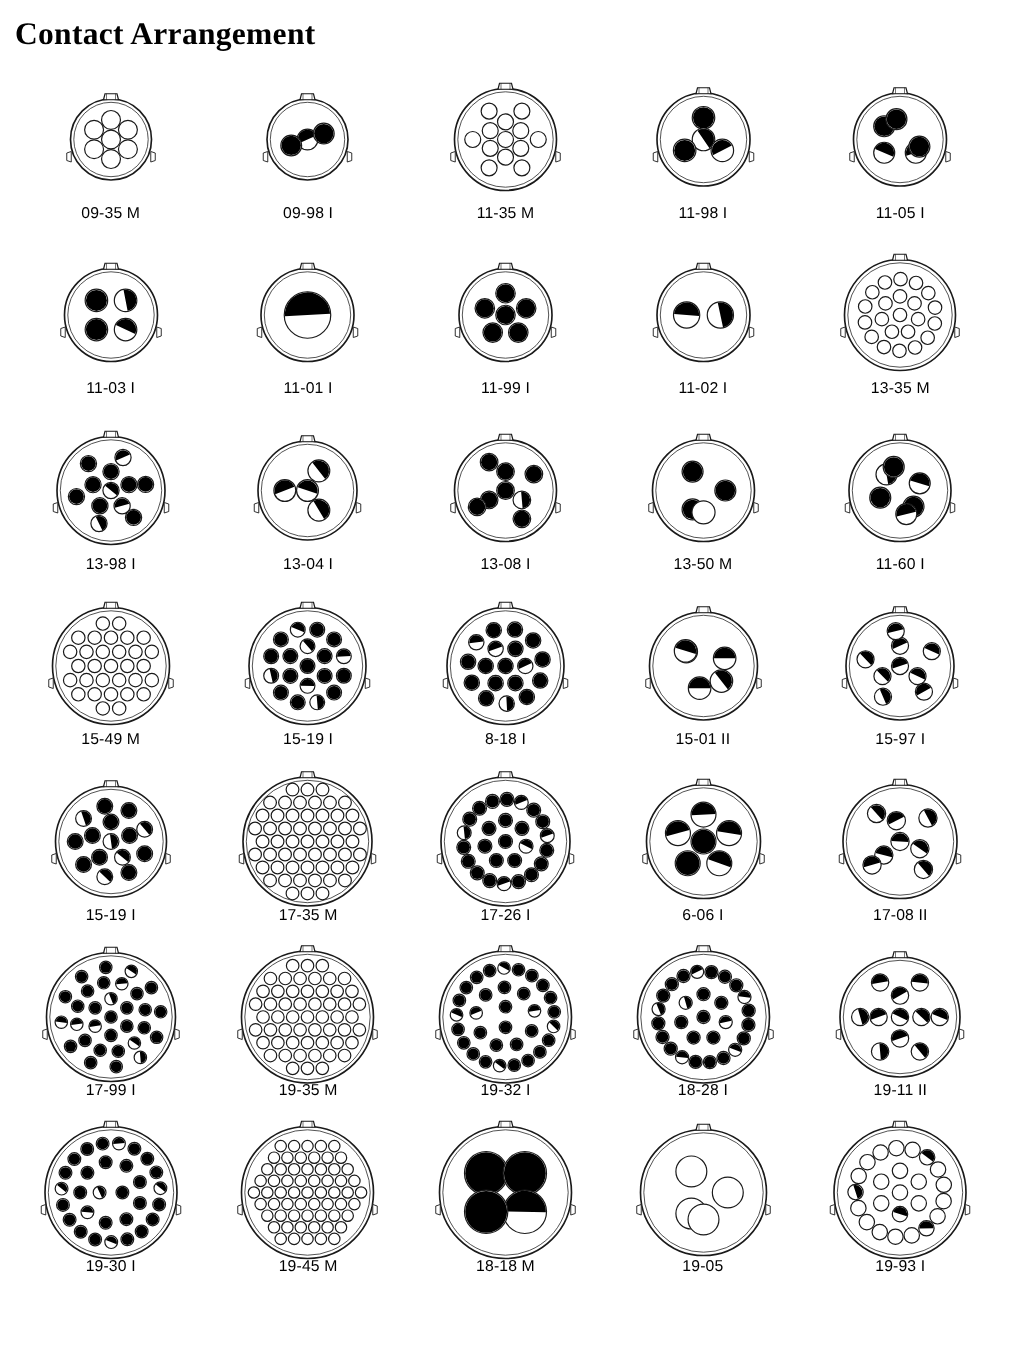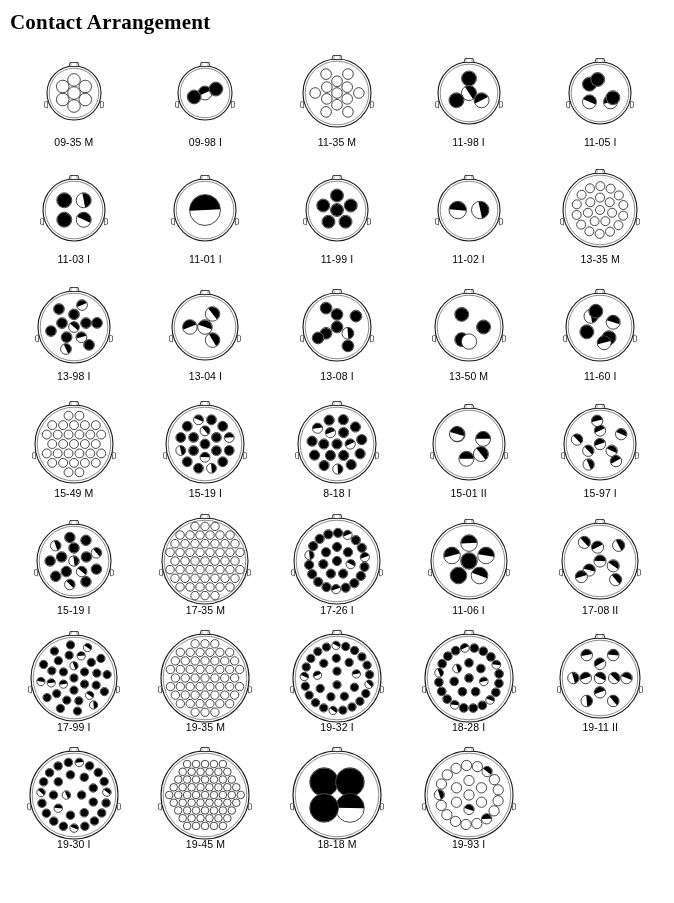--- a/index.html
+++ b/index.html
@@ -827,21 +827,21 @@
           <circle cx="62.04" cy="40.46" r="8.32" fill="#fff" stroke="#1a1a1a" stroke-width="0.8"></circle>
           <path d="M 54.22 39.22 A 7.92 7.92 0 0 1 69.87 41.70 Z" fill="#000"></path>
           <circle cx="55.53" cy="60.50" r="8.32" fill="#fff" stroke="#1a1a1a" stroke-width="0.8"></circle>
           <path d="M 48.09 57.79 A 7.92 7.92 0 0 1 62.98 63.21 Z" fill="#000"></path>
           <circle cx="34.47" cy="60.50" r="8.32" fill="#fff" stroke="#1a1a1a" stroke-width="0.8"></circle>
           <circle cx="34.47" cy="60.50" r="7.82" fill="#000"></circle>
           <circle cx="27.96" cy="40.46" r="8.32" fill="#fff" stroke="#1a1a1a" stroke-width="0.8"></circle>
           <path d="M 20.31 42.51 A 7.92 7.92 0 0 1 35.61 38.41 Z" fill="#000"></path>
         </svg>
       </div>
-      <div class="caption">11-06 I</div>
+      <div class="caption">6-06 I</div>
     </div>
     <div class="cell">
       <div class="conn-wrap">
         <svg width="90" height="90" viewBox="0 0 90 90" aria-hidden="true">
           <circle cx="45" cy="46" r="38" fill="#fff" stroke="#1a1a1a" stroke-width="1.1"></circle>
           <circle cx="45" cy="46" r="35.8" fill="none" stroke="#1a1a1a" stroke-width="0.5"></circle>
           <path d="M 40 8.5 L 41 4.5 L 49 4.5 L 50 8.5 Z" fill="#fff" stroke="#1a1a1a" stroke-width="0.8"></path>
           <line x1="42" y1="4.5" x2="42" y2="8.5" stroke="#1a1a1a" stroke-width="0.4"></line>
           <line x1="48" y1="4.5" x2="48" y2="8.5" stroke="#1a1a1a" stroke-width="0.4"></line>
           <path d="M 7.5 54 l -3 1 l 0 5 l 3 1 Z" fill="#fff" stroke="#1a1a1a" stroke-width="0.6"></path>
@@ -1361,20 +1361,38 @@
           <circle cx="63.90" cy="64.90" r="14.44" fill="#fff" stroke="#1a1a1a" stroke-width="0.8"></circle>
           <path d="M 49.86 64.65 A 14.04 14.04 0 0 1 77.94 65.14 Z" fill="#000"></path>
           <circle cx="38.10" cy="64.90" r="14.44" fill="#fff" stroke="#1a1a1a" stroke-width="0.8"></circle>
           <circle cx="38.10" cy="64.90" r="13.94" fill="#000"></circle>
         </svg>
       </div>
       <div class="caption">18-18 M</div>
     </div>
     <div class="cell">
       <div class="conn-wrap">
+        <svg width="98" height="98" viewBox="0 0 98 98" aria-hidden="true">
+          <circle cx="49" cy="50" r="42" fill="#fff" stroke="#1a1a1a" stroke-width="1.1"></circle>
+          <circle cx="49" cy="50" r="39.8" fill="none" stroke="#1a1a1a" stroke-width="0.5"></circle>
+          <path d="M 44 8.5 L 45 4.5 L 53 4.5 L 54 8.5 Z" fill="#fff" stroke="#1a1a1a" stroke-width="0.8"></path>
+          <line x1="46" y1="4.5" x2="46" y2="8.5" stroke="#1a1a1a" stroke-width="0.4"></line>
+          <line x1="52" y1="4.5" x2="52" y2="8.5" stroke="#1a1a1a" stroke-width="0.4"></line>
+          <path d="M 7.5 58 l -3 1 l 0 5 l 3 1 Z" fill="#fff" stroke="#1a1a1a" stroke-width="0.6"></path>
+          <path d="M 90.5 58 l 3 1 l 0 5 l -3 1 Z" fill="#fff" stroke="#1a1a1a" stroke-width="0.6"></path>
+          <circle cx="40.90" cy="35.97" r="10.30" fill="#fff" stroke="#1a1a1a" stroke-width="0.8"></circle>
+          <circle cx="65.20" cy="50.00" r="10.30" fill="#fff" stroke="#1a1a1a" stroke-width="0.8"></circle>
+          <circle cx="40.90" cy="64.03" r="10.30" fill="#fff" stroke="#1a1a1a" stroke-width="0.8"></circle>
+          <circle cx="49.00" cy="68.00" r="10.30" fill="#fff" stroke="#1a1a1a" stroke-width="0.8"></circle>
+        </svg>
+      </div>
+      <div class="caption">19-05</div>
+    </div>
+    <div class="cell">
+      <div class="conn-wrap">
         <svg width="102" height="102" viewBox="0 0 102 102" aria-hidden="true">
           <circle cx="51" cy="52" r="44" fill="#fff" stroke="#1a1a1a" stroke-width="1.1"></circle>
           <circle cx="51" cy="52" r="41.8" fill="none" stroke="#1a1a1a" stroke-width="0.5"></circle>
           <path d="M 46 8.5 L 47 4.5 L 55 4.5 L 56 8.5 Z" fill="#fff" stroke="#1a1a1a" stroke-width="0.8"></path>
           <line x1="48" y1="4.5" x2="48" y2="8.5" stroke="#1a1a1a" stroke-width="0.4"></line>
           <line x1="54" y1="4.5" x2="54" y2="8.5" stroke="#1a1a1a" stroke-width="0.4"></line>
           <path d="M 7.5 60 l -3 1 l 0 5 l 3 1 Z" fill="#fff" stroke="#1a1a1a" stroke-width="0.6"></path>
           <path d="M 94.5 60 l 3 1 l 0 5 l -3 1 Z" fill="#fff" stroke="#1a1a1a" stroke-width="0.6"></path>
           <circle cx="51.00" cy="52.00" r="5.13" fill="#fff" stroke="#1a1a1a" stroke-width="0.8"></circle>
           <circle cx="51.00" cy="37.56" r="5.13" fill="#fff" stroke="#1a1a1a" stroke-width="0.8"></circle>

